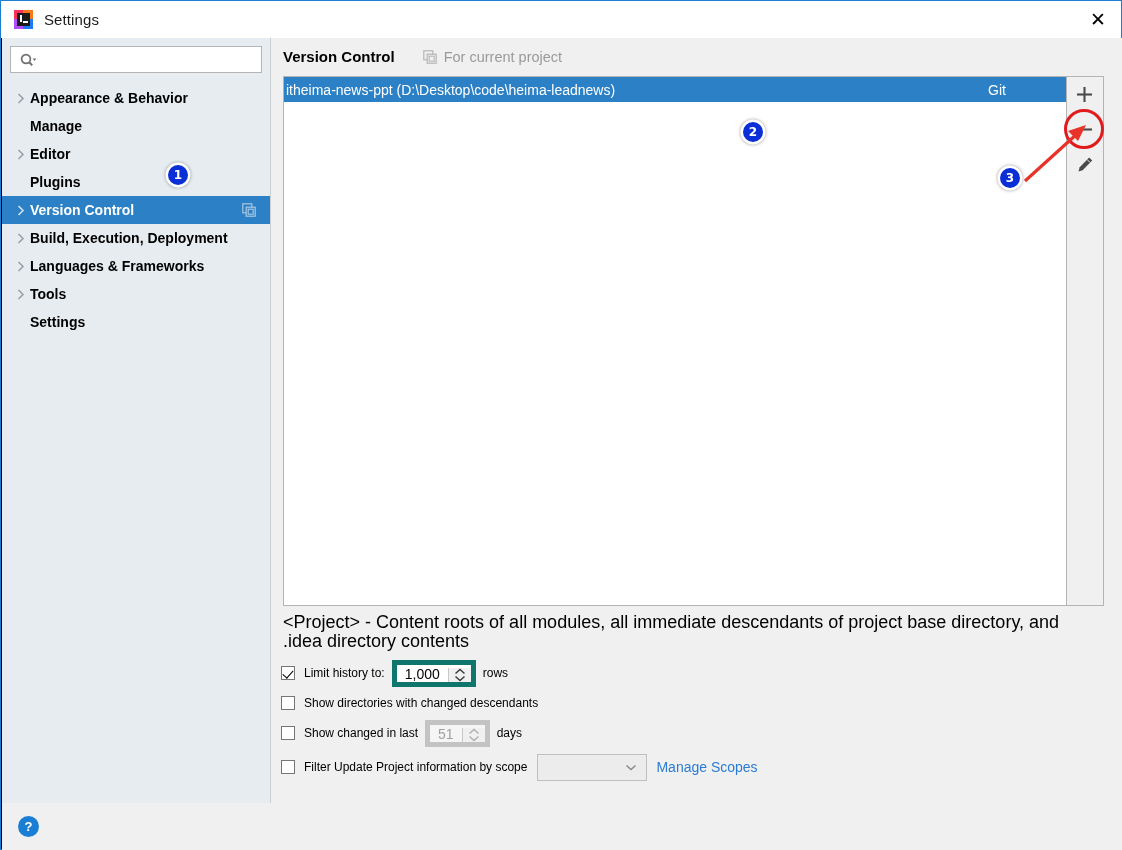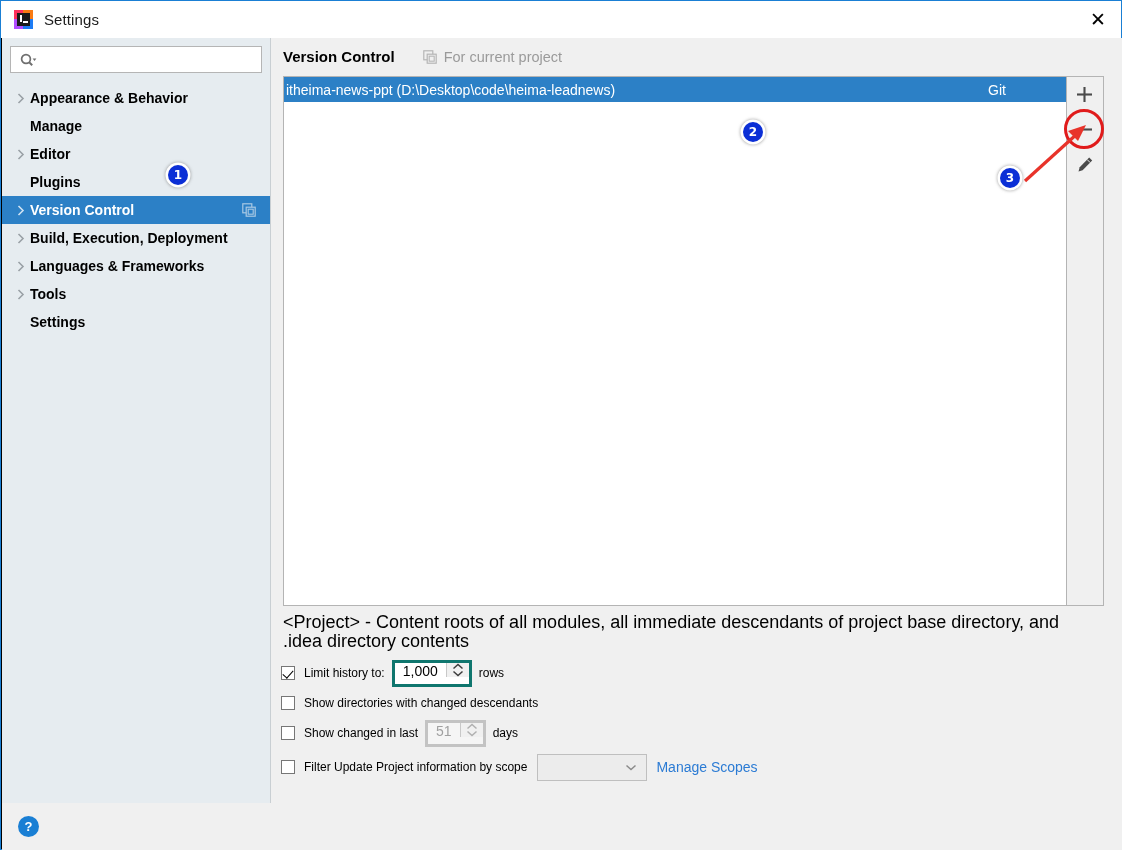--- a/index.html
+++ b/index.html
@@ -144,22 +144,22 @@
     border:1px solid #767676;background:#fff;flex:none;
     margin-right:9px;position:relative;
   }
   .cb.checked::after{
     content:"";position:absolute;left:3px;top:1px;
     width:5px;height:9px;border:solid #000;border-width:0 1.6px 1.6px 0;
     transform:rotate(42deg);
   }
   .opt-label{font-size:12px;color:#000;}
   .spinner{
-    display:inline-flex;align-items:flex-start;height:27px;box-sizing:border-box;
-    border:3px solid #0f766e;background:#fff;margin:0 7px;
+    display:inline-flex;align-items:flex-end;height:27px;box-sizing:border-box;
+    border:5px solid #0f766e;background:#fff;margin:0 7px;
   }
   .spinner .val{
     display:flex;align-items:center;padding:0 8px;font-size:14px;color:#000;
   }
   .spinner .btns{
     width:22px;border-left:1px solid #c8c8c8;
     background:#f0f0f0;display:flex;flex-direction:column;
   }
   .spinner .btns span{
     flex:1;display:flex;align-items:center;justify-content:center;

